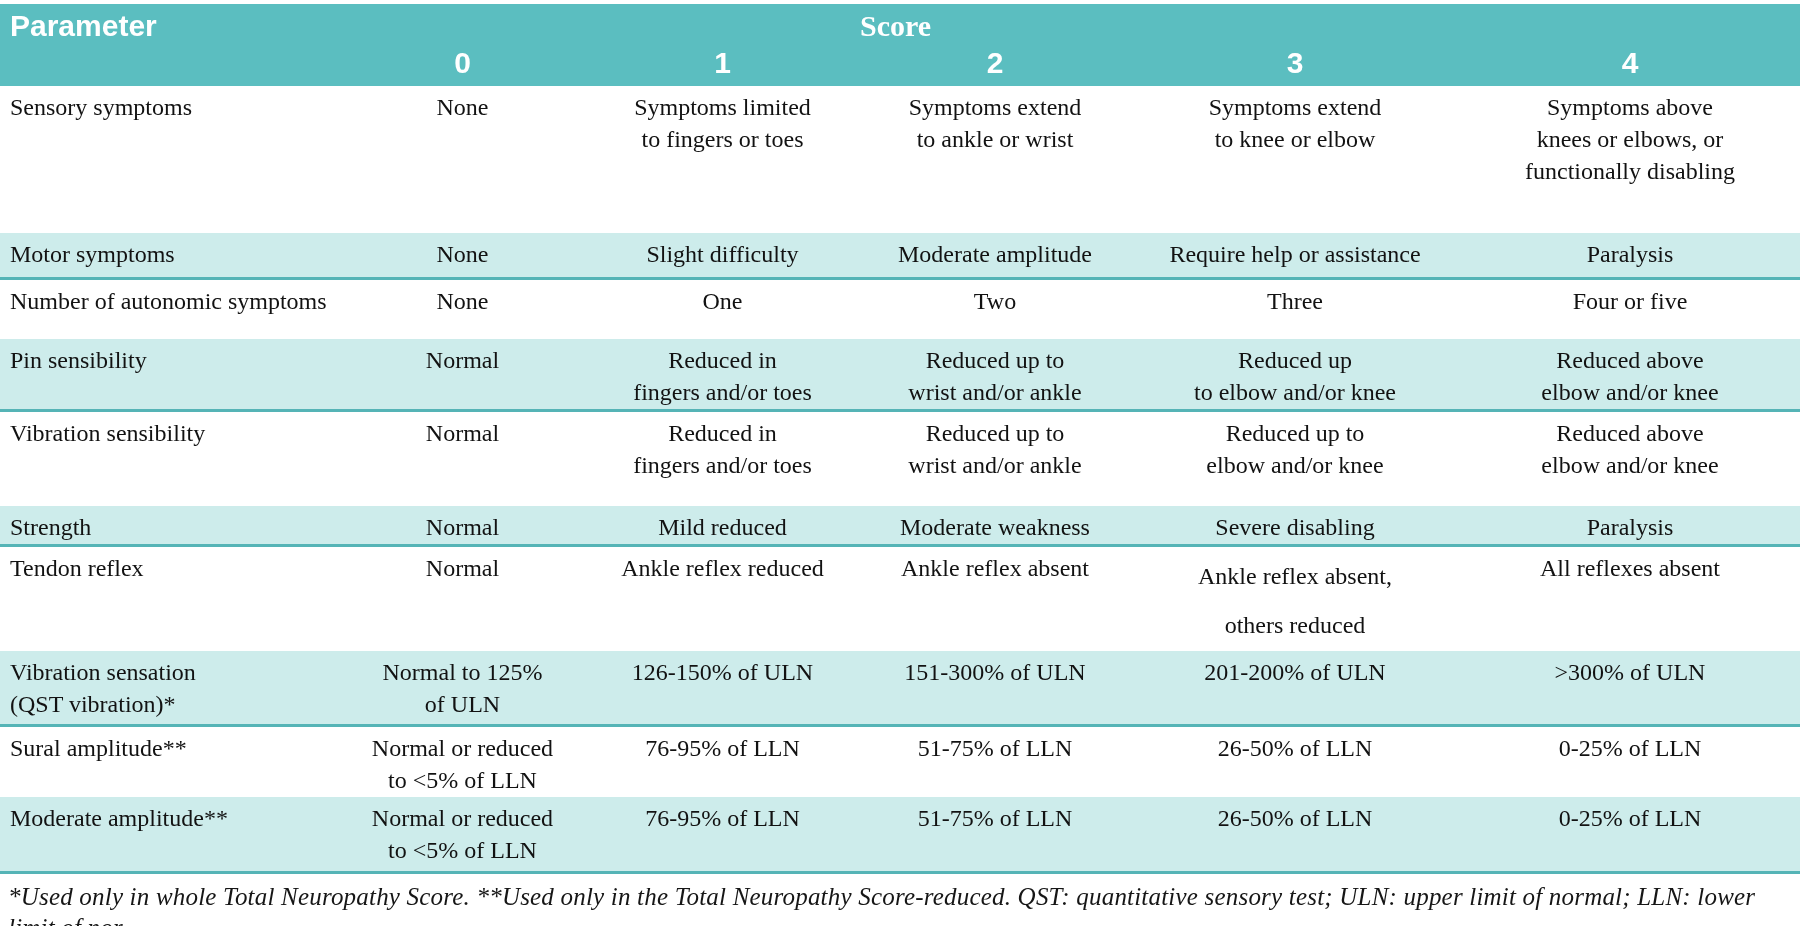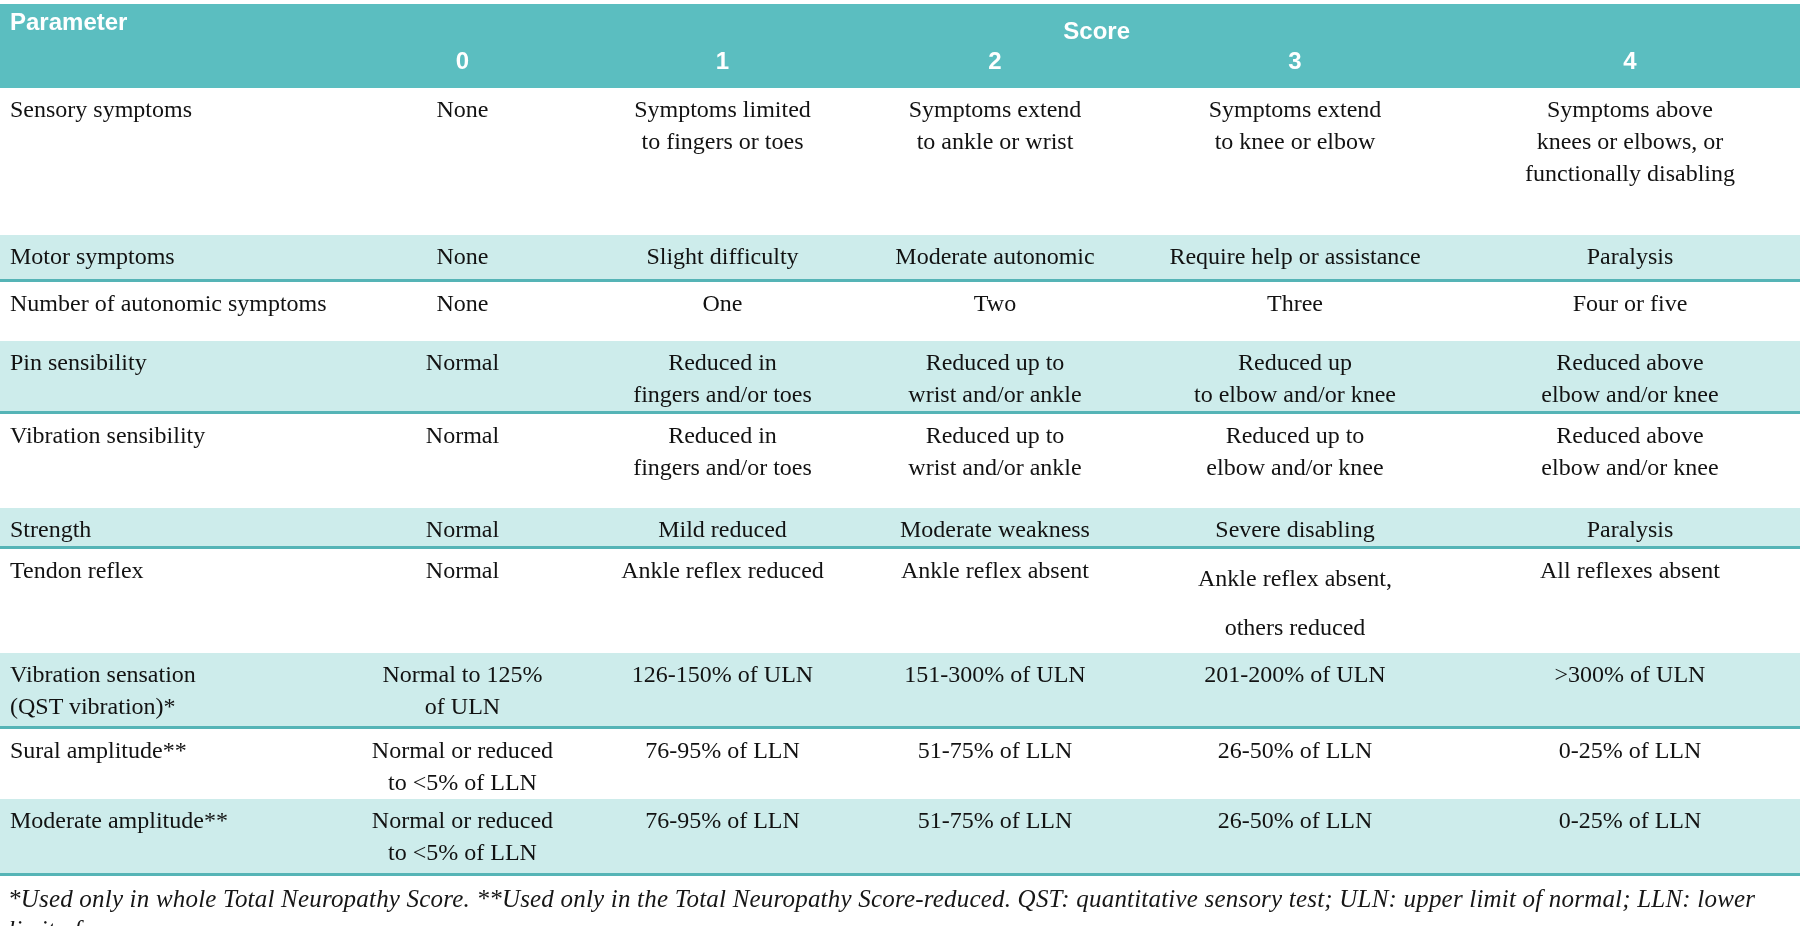--- a/index.html
+++ b/index.html
@@ -21,28 +21,28 @@
   table.tns {
     width: 1798px;
     border-collapse: collapse;
     table-layout: fixed;
   }
   thead th {
     background: var(--teal);
     color: #ffffff;
     font-family: "Liberation Sans", "DejaVu Sans", sans-serif;
     font-weight: bold;
-    font-size: 24px;
+    font-size: 30px;
     line-height: 1.1;
     padding: 0;
   }
   thead tr.hrow1 { height: 36px; }
   thead tr.hrow2 { height: 44px; }
   th.param-header { text-align: left; vertical-align: top; padding: 5px 0 0 10px; }
-  th.score-label  { text-align: right; vertical-align: top; padding-top: 14px; }
+  th.score-label  { text-align: left; vertical-align: top; padding-top: 5px; font-family: Liberation Serif, serif; }
   th.score-num    { text-align: center; vertical-align: top; padding-top: 4px; }
 
   tbody td {
     vertical-align: top;
     padding-top: 5px;
     font-size: 24px;
     line-height: 32px;
     text-align: center;
     white-space: pre;
     overflow: visible;
@@ -108,21 +108,21 @@
         <td>Symptoms extend
 to knee or elbow</td>
         <td>Symptoms above
 knees or elbows, or
 functionally disabling</td>
       </tr>
       <tr class="shaded" style="height:45px">
         <td class="param">Motor symptoms</td>
         <td>None</td>
         <td>Slight difficulty</td>
-        <td>Moderate autonomic</td>
+        <td>Moderate amplitude</td>
         <td>Require help or assistance</td>
         <td>Paralysis</td>
       </tr>
       <tr style="height:61px">
         <td class="param">Number of autonomic symptoms</td>
         <td>None</td>
         <td>One</td>
         <td>Two</td>
         <td>Three</td>
         <td>Four or five</td>

